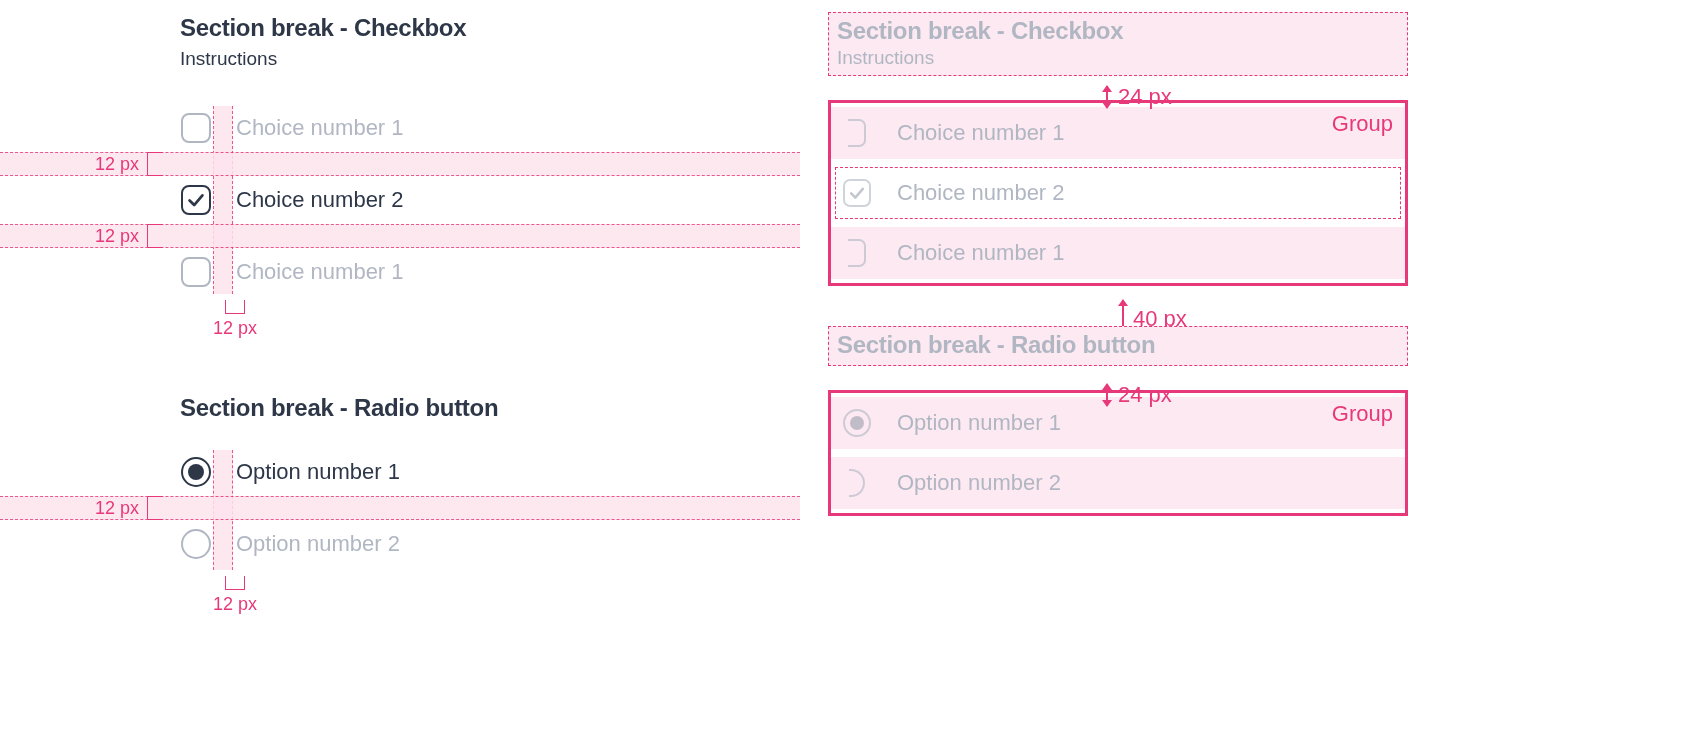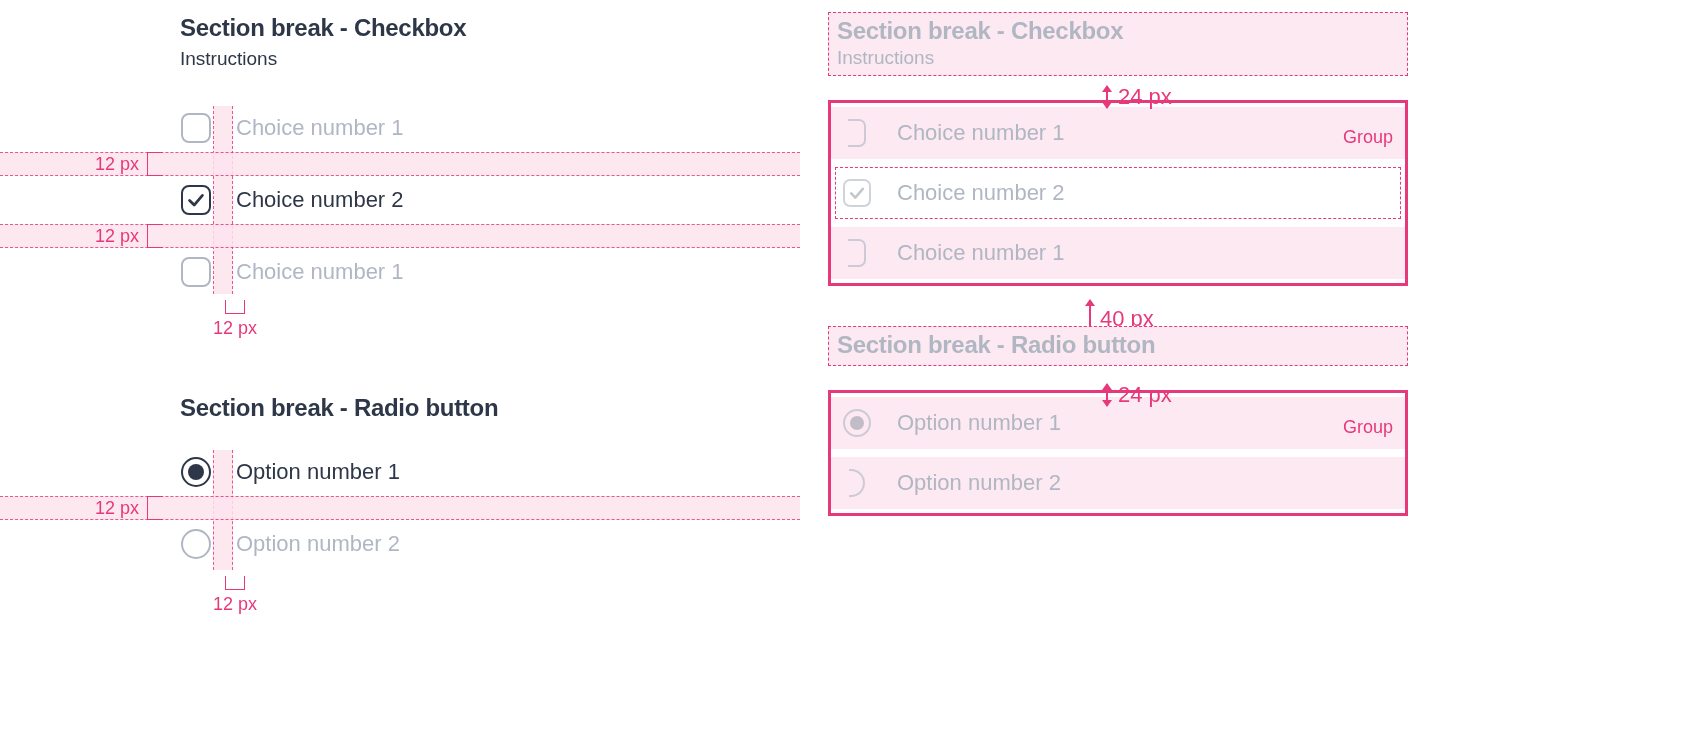--- a/index.html
+++ b/index.html
@@ -43,21 +43,21 @@
 .section2 { margin-top: 80px; }
 
 
 .right { position: absolute; left: 828px; top: 12px; width: 580px; }
 
 .ghost-box { border: 1.5px dashed #e7397a; background: #fde9f1; padding: 4px 8px 6px; position: relative; }
 .ghost-title { font-size: 24px; font-weight: 600; color: #b0b7c3; letter-spacing: -0.3px; }
 .ghost-instr { font-size: 19px; color: #b0b7c3; margin-top: 2px; }
 
 .group-box { border: 3px solid #e7397a; position: relative; margin-top: 24px; }
-.group-box .tag { position: absolute; right: 12px; top: 24px; color: #e7397a; font-size: 18px; font-weight: 500; }
+.group-box .tag { position: absolute; right: 12px; top: 8px; color: #e7397a; font-size: 22px; font-weight: 500; }
 
 .g-row { display: flex; align-items: center; height: 60px; padding: 0 10px; position: relative; }
 .g-row + .g-row { border-top: none; }
 .g-row-bg { position: absolute; inset: 4px 0; background: #fde9f1; z-index: -1; }
 .g-row .control { opacity: .6; }
 .g-label { margin-left: 24px; font-size: 22px; color: #b0b7c3; }
 .g-dash { position: absolute; left: 4px; right: 4px; top: 4px; bottom: 4px; border: 1px dashed #e7397a; z-index: -1; }
 
 .r-cbx { width: 28px; height: 28px; border: 2px solid #b0b7c3; border-radius: 7px; position: relative; }
 .r-cbx.half { border-left: none; border-radius: 0 7px 7px 0; width: 18px; }
@@ -203,21 +203,21 @@
       <div class="g-row">
         <div class="g-dash"></div>
         <div class="g-row-bg"></div>
         <span class="control">
             <span class="r-cbx half"></span>
           </span>
         <span class="g-label">Choice number 1</span>
       </div>
     </div>
 
-    <div class="v-arrow" style="left:261px; top:288px;gap:9px;">
+    <div class="v-arrow" style="left:294px; top:288px;gap:9px;">
       <div class="arrow-line" style="height:38px;"></div>
       <span class="albl">40 px</span>
     </div>
 
     <div class="ghost-box ghost-box2">
       <div class="ghost-title">Section break - Radio button</div>
     </div>
 
     <div class="v-arrow" style="left:278px; top:370px;">
       <div class="arrow-line" style="height:22px;"></div>

